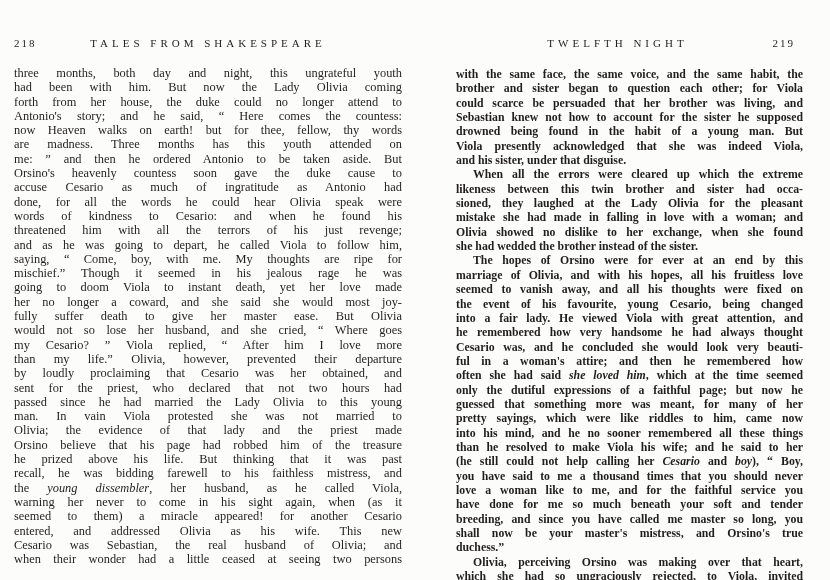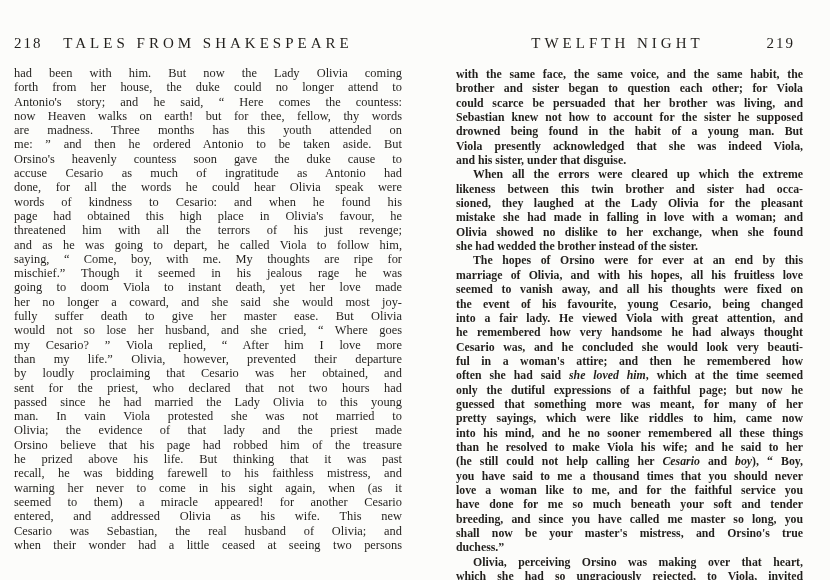--- a/index.html
+++ b/index.html
@@ -21,21 +21,21 @@
     top: 0;
     height: 580px;
   }
   .page-left  { left: 14px;  width: 388px; }
   .page-right { left: 456px; width: 347px; }
 
   .page-header {
     position: relative;
     margin-top: 12px;
     height: 20px;
-    font-size: 15px;
+    font-size: 11px;
     line-height: 20px;
     white-space: nowrap;
   }
   .folio {
     position: absolute;
     top: 0;
     letter-spacing: 2px;
   }
   .page-left  .folio { left: 0; }
   .page-right .folio { right: 8px; }
@@ -70,49 +70,50 @@
 
 <div class="spread">
 
   <div class="page page-left">
     <div class="page-header">
       <span class="folio">218</span>
       <span class="running-head">TALES FROM SHAKESPEARE</span>
     </div>
     <div class="page-body">
         <div class="para">
+          <div class="line just">three months, both day and night, this ungrateful youth</div>
           <div class="line just">had been with him.  But now the Lady Olivia coming</div>
           <div class="line just">forth from her house, the duke could no longer attend to</div>
           <div class="line just">Antonio's story; and he said, “ Here comes the countess:</div>
           <div class="line just">now Heaven walks on earth!  but for thee, fellow, thy words</div>
           <div class="line just">are madness.  Three months has this youth attended on</div>
           <div class="line just">me: ” and then he ordered Antonio to be taken aside.  But</div>
           <div class="line just">Orsino's heavenly countess soon gave the duke cause to</div>
           <div class="line just">accuse Cesario as much of ingratitude as Antonio had</div>
           <div class="line just">done, for all the words he could hear Olivia speak were</div>
           <div class="line just">words of kindness to Cesario: and when he found his</div>
-          <div class="line just">page had obtained this high place in Olivia's favour, he</div>
           <div class="line just">threatened him with all the terrors of his just revenge;</div>
           <div class="line just">and as he was going to depart, he called Viola to follow him,</div>
           <div class="line just">saying, “ Come, boy, with me.  My thoughts are ripe for</div>
           <div class="line just">mischief.”  Though it seemed in his jealous rage he was</div>
           <div class="line just">going to doom Viola to instant death, yet her love made</div>
           <div class="line just">her no longer a coward, and she said she would most joy-</div>
           <div class="line just">fully suffer death to give her master ease.  But Olivia</div>
           <div class="line just">would not so lose her husband, and she cried, “ Where goes</div>
           <div class="line just">my Cesario? ”  Viola replied, “ After him I love more</div>
           <div class="line just">than my life.”  Olivia, however, prevented their departure</div>
           <div class="line just">by loudly proclaiming that Cesario was her obtained, and</div>
           <div class="line just">sent for the priest, who declared that not two hours had</div>
           <div class="line just">passed since he had married the Lady Olivia to this young</div>
           <div class="line just">man.  In vain Viola protested she was not married to</div>
           <div class="line just">Olivia; the evidence of that lady and the priest made</div>
           <div class="line just">Orsino believe that his page had robbed him of the treasure</div>
           <div class="line just">he prized above his life.  But thinking that it was past</div>
           <div class="line just">recall, he was bidding farewell to his faithless mistress, and</div>
+          <div class="line just">the <i>young dissembler</i>, her husband, as he called Viola,</div>
           <div class="line just">warning her never to come in his sight again, when (as it</div>
           <div class="line just">seemed to them) a miracle appeared!  for another Cesario</div>
           <div class="line just">entered, and addressed Olivia as his wife.  This new</div>
           <div class="line just">Cesario was Sebastian, the real husband of Olivia; and</div>
           <div class="line just">when their wonder had a little ceased at seeing two persons</div>
         </div>
       </div>
   </div>
 
   <div class="page page-right">

